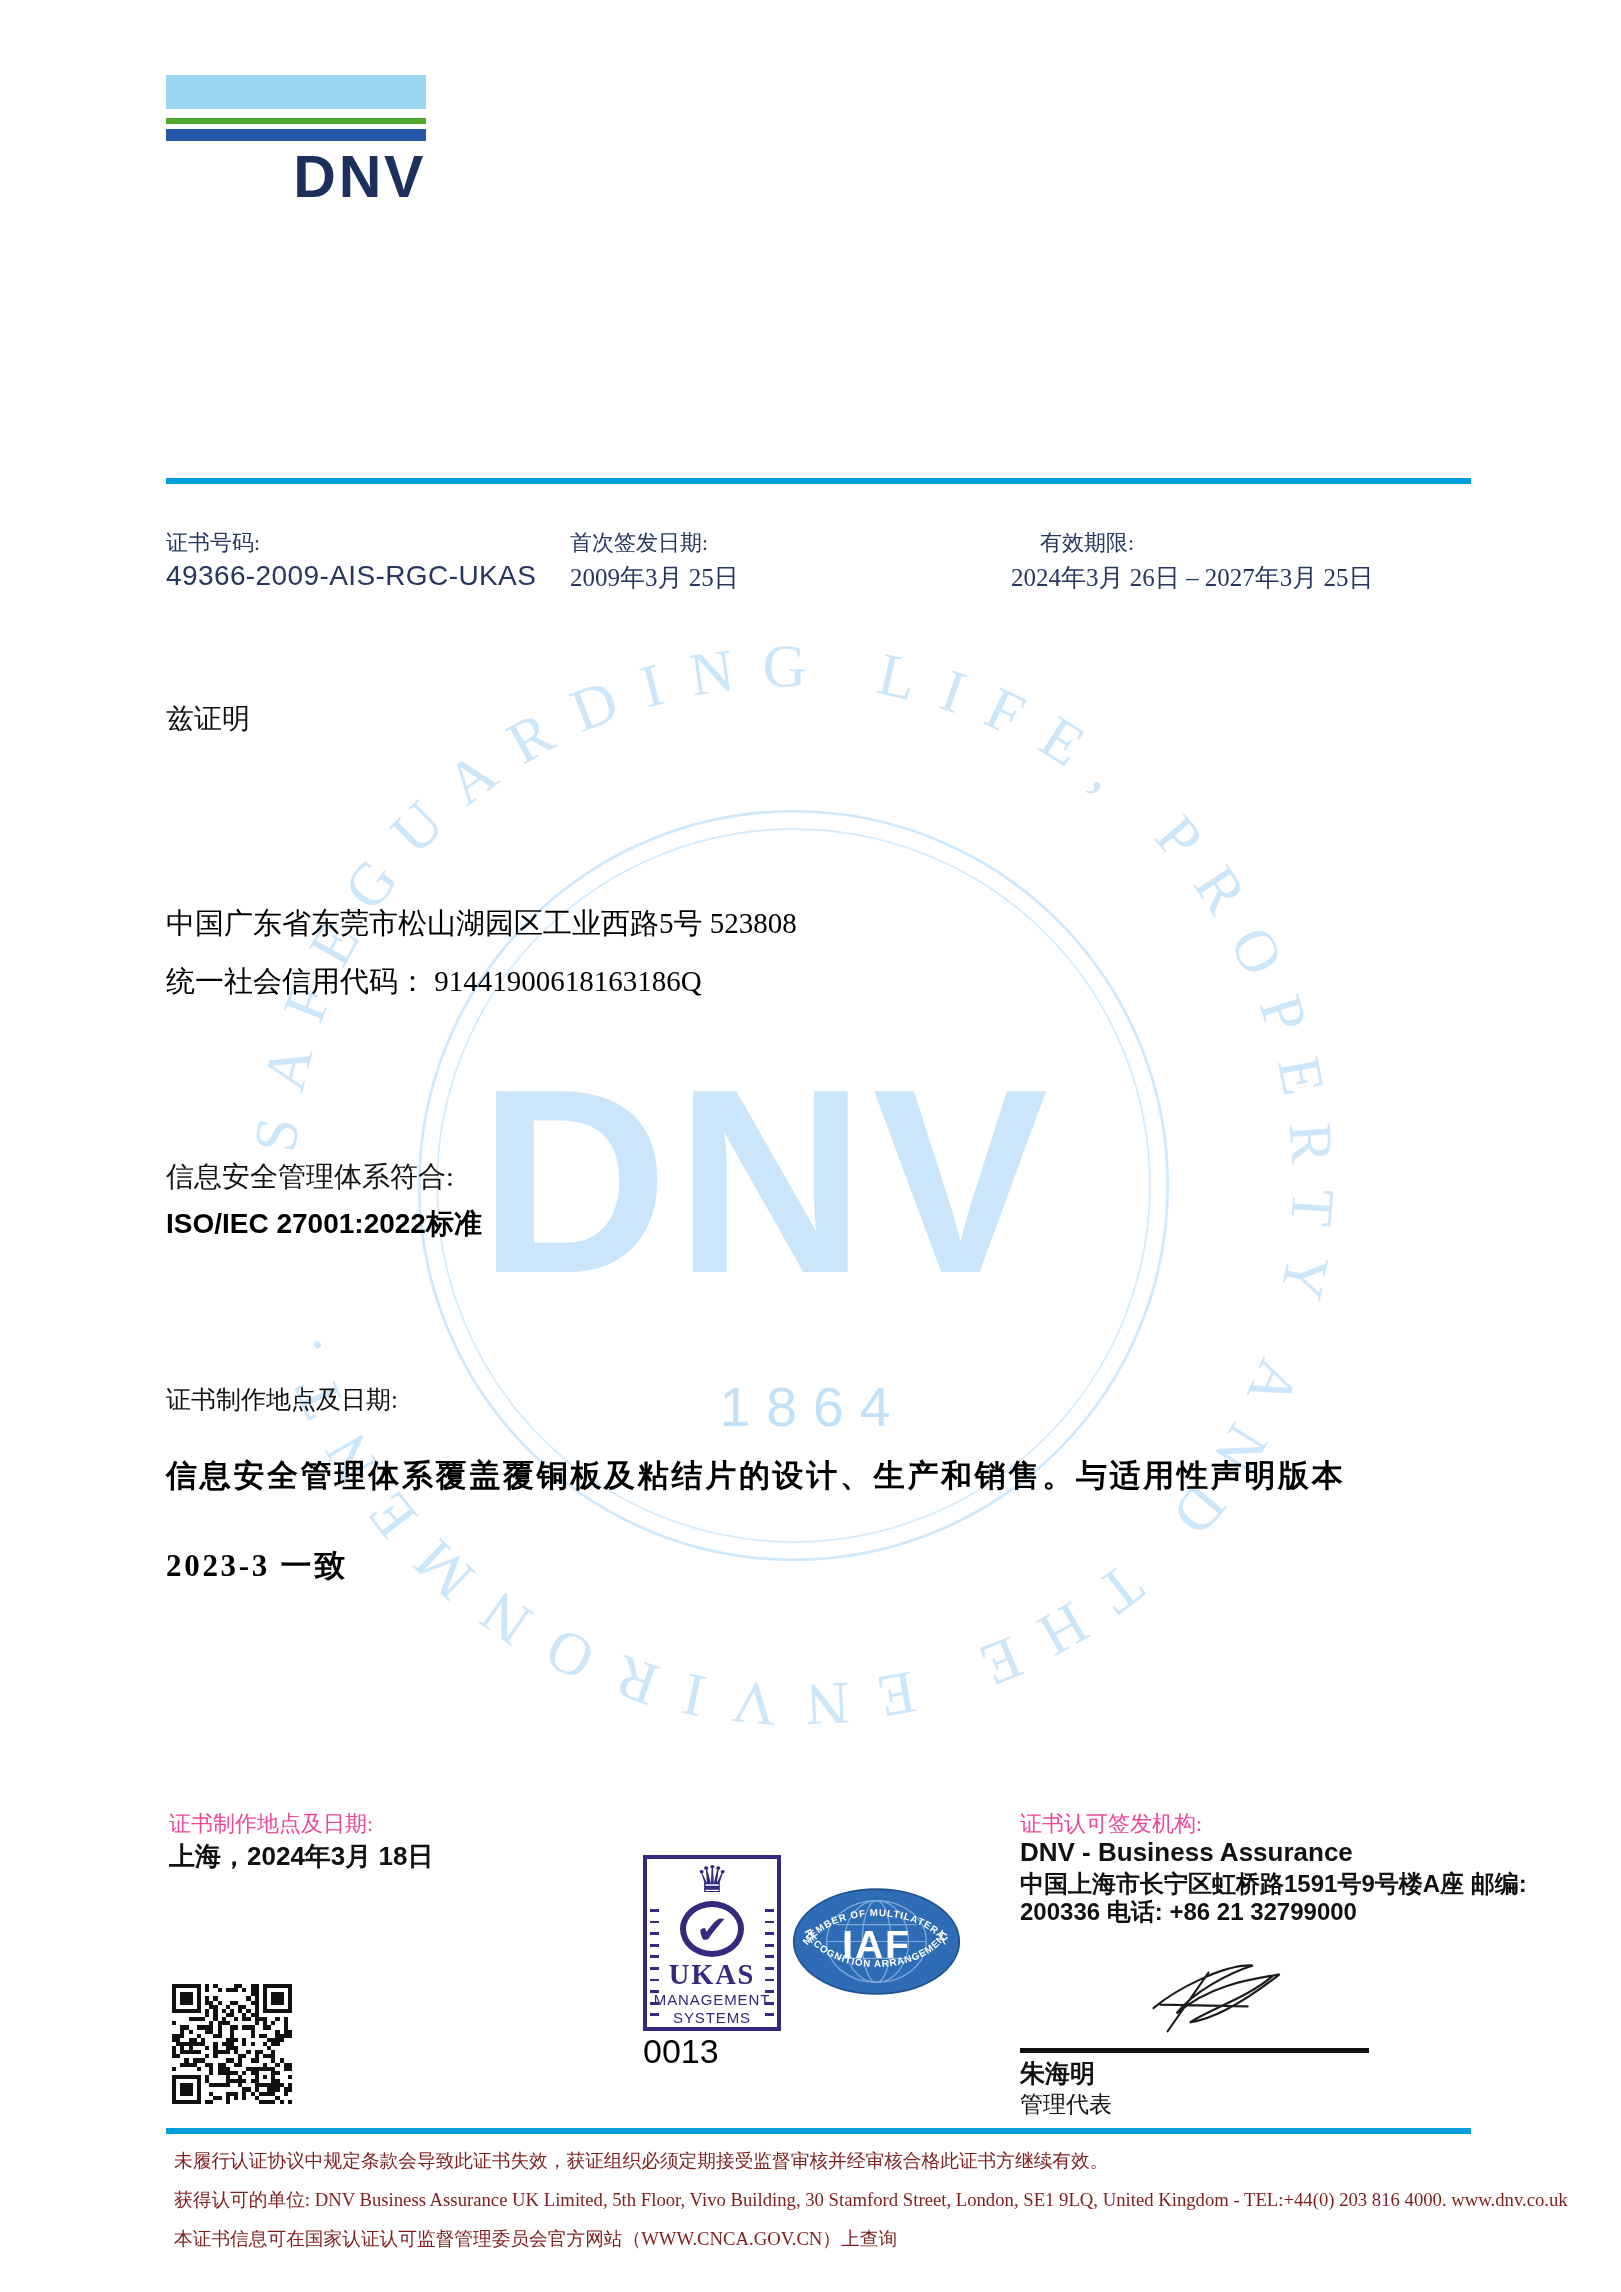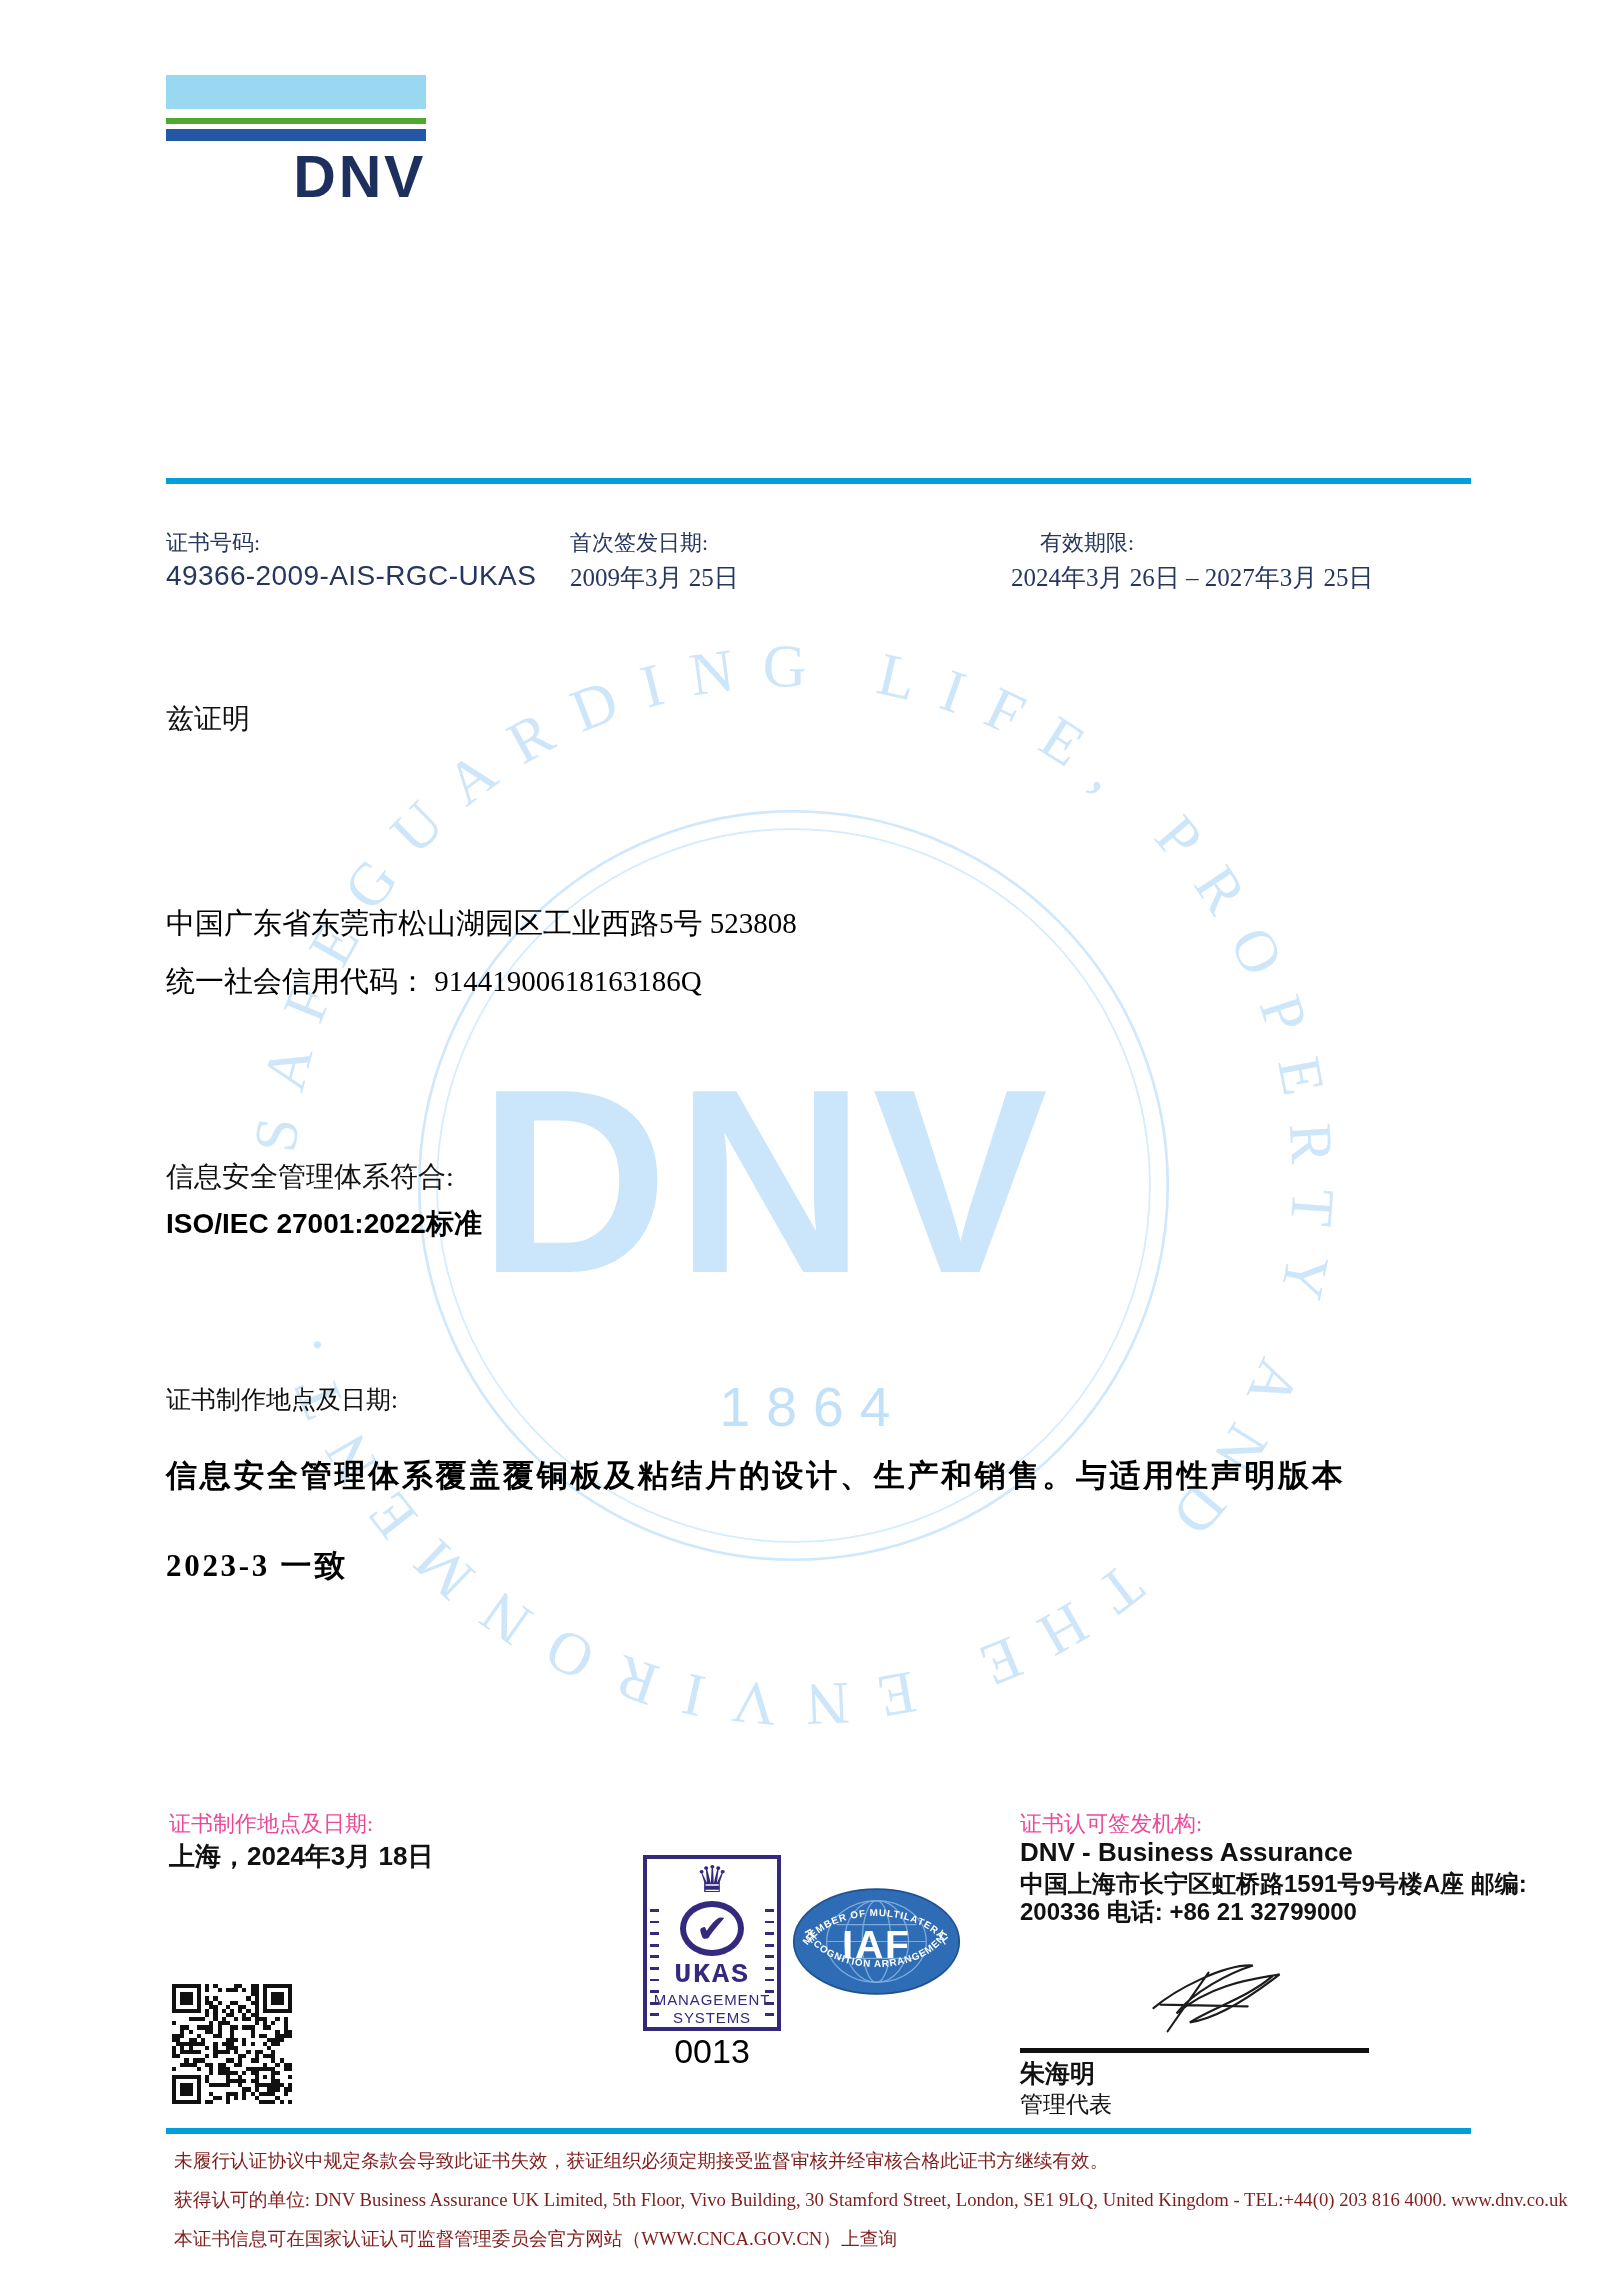--- a/index.html
+++ b/index.html
@@ -44,25 +44,25 @@
   .signame{left:1020px;top:2057px;font-size:25px}
   .sigtitle{left:1020px;top:2089px;font-size:23px}
   .footer{left:174px;font-size:18.7px;color:#7f1d1d;width:1444px}
   
   .ukas{left:643px;top:1855px;width:138px;height:176px;border:4.5px solid var(--ukas_purple);
     background:#fff;display:flex;flex-direction:column;align-items:center;color:var(--ukas_purple)}
   .ukas .crown{font-family:"DejaVu Sans",sans-serif;font-size:37px;line-height:41px}
   .ukas .circle{width:64px;height:64px;border:6.2px solid var(--ukas_purple);border-radius:50%;
     display:flex;align-items:center;justify-content:center;margin-top:0.9px}
   .ukas .check{font-family:"DejaVu Sans",sans-serif;font-size:39px;font-weight:700;line-height:1}
-  .ukas .name{font-family:Liberation Mono, monospace;font-weight:700;font-size:28.5px;letter-spacing:1.8px;margin-top:1.8px}
+  .ukas .name{font-family:Liberation Serif, serif;font-weight:700;font-size:28.5px;letter-spacing:1.8px;margin-top:1.8px}
   .ukas .sub{font-family:"Liberation Sans","DejaVu Sans",sans-serif;font-size:15px;letter-spacing:0.9px;line-height:18px}
   .ukas-ticks{position:absolute;width:9.8px;height:107px;top:50px;
     background:repeating-linear-gradient(to bottom,var(--ukas_purple) 0 2.7px,transparent 2.7px 11.6px)}
-  .ukas-num{left:643px;top:2032px;width:138px;text-align:center;
+  .ukas-num{left:643px;top:2032px;width:138px;
     font-family:"Liberation Sans","DejaVu Sans",sans-serif;font-size:34px;color:#000}
   .qr{left:172px;top:1984px}
   .iaf{left:792px;top:1887px}
   .sig{left:1141px;top:1953px}
 </style>
 </head>
 <body>
 
 <div class="page">
 

